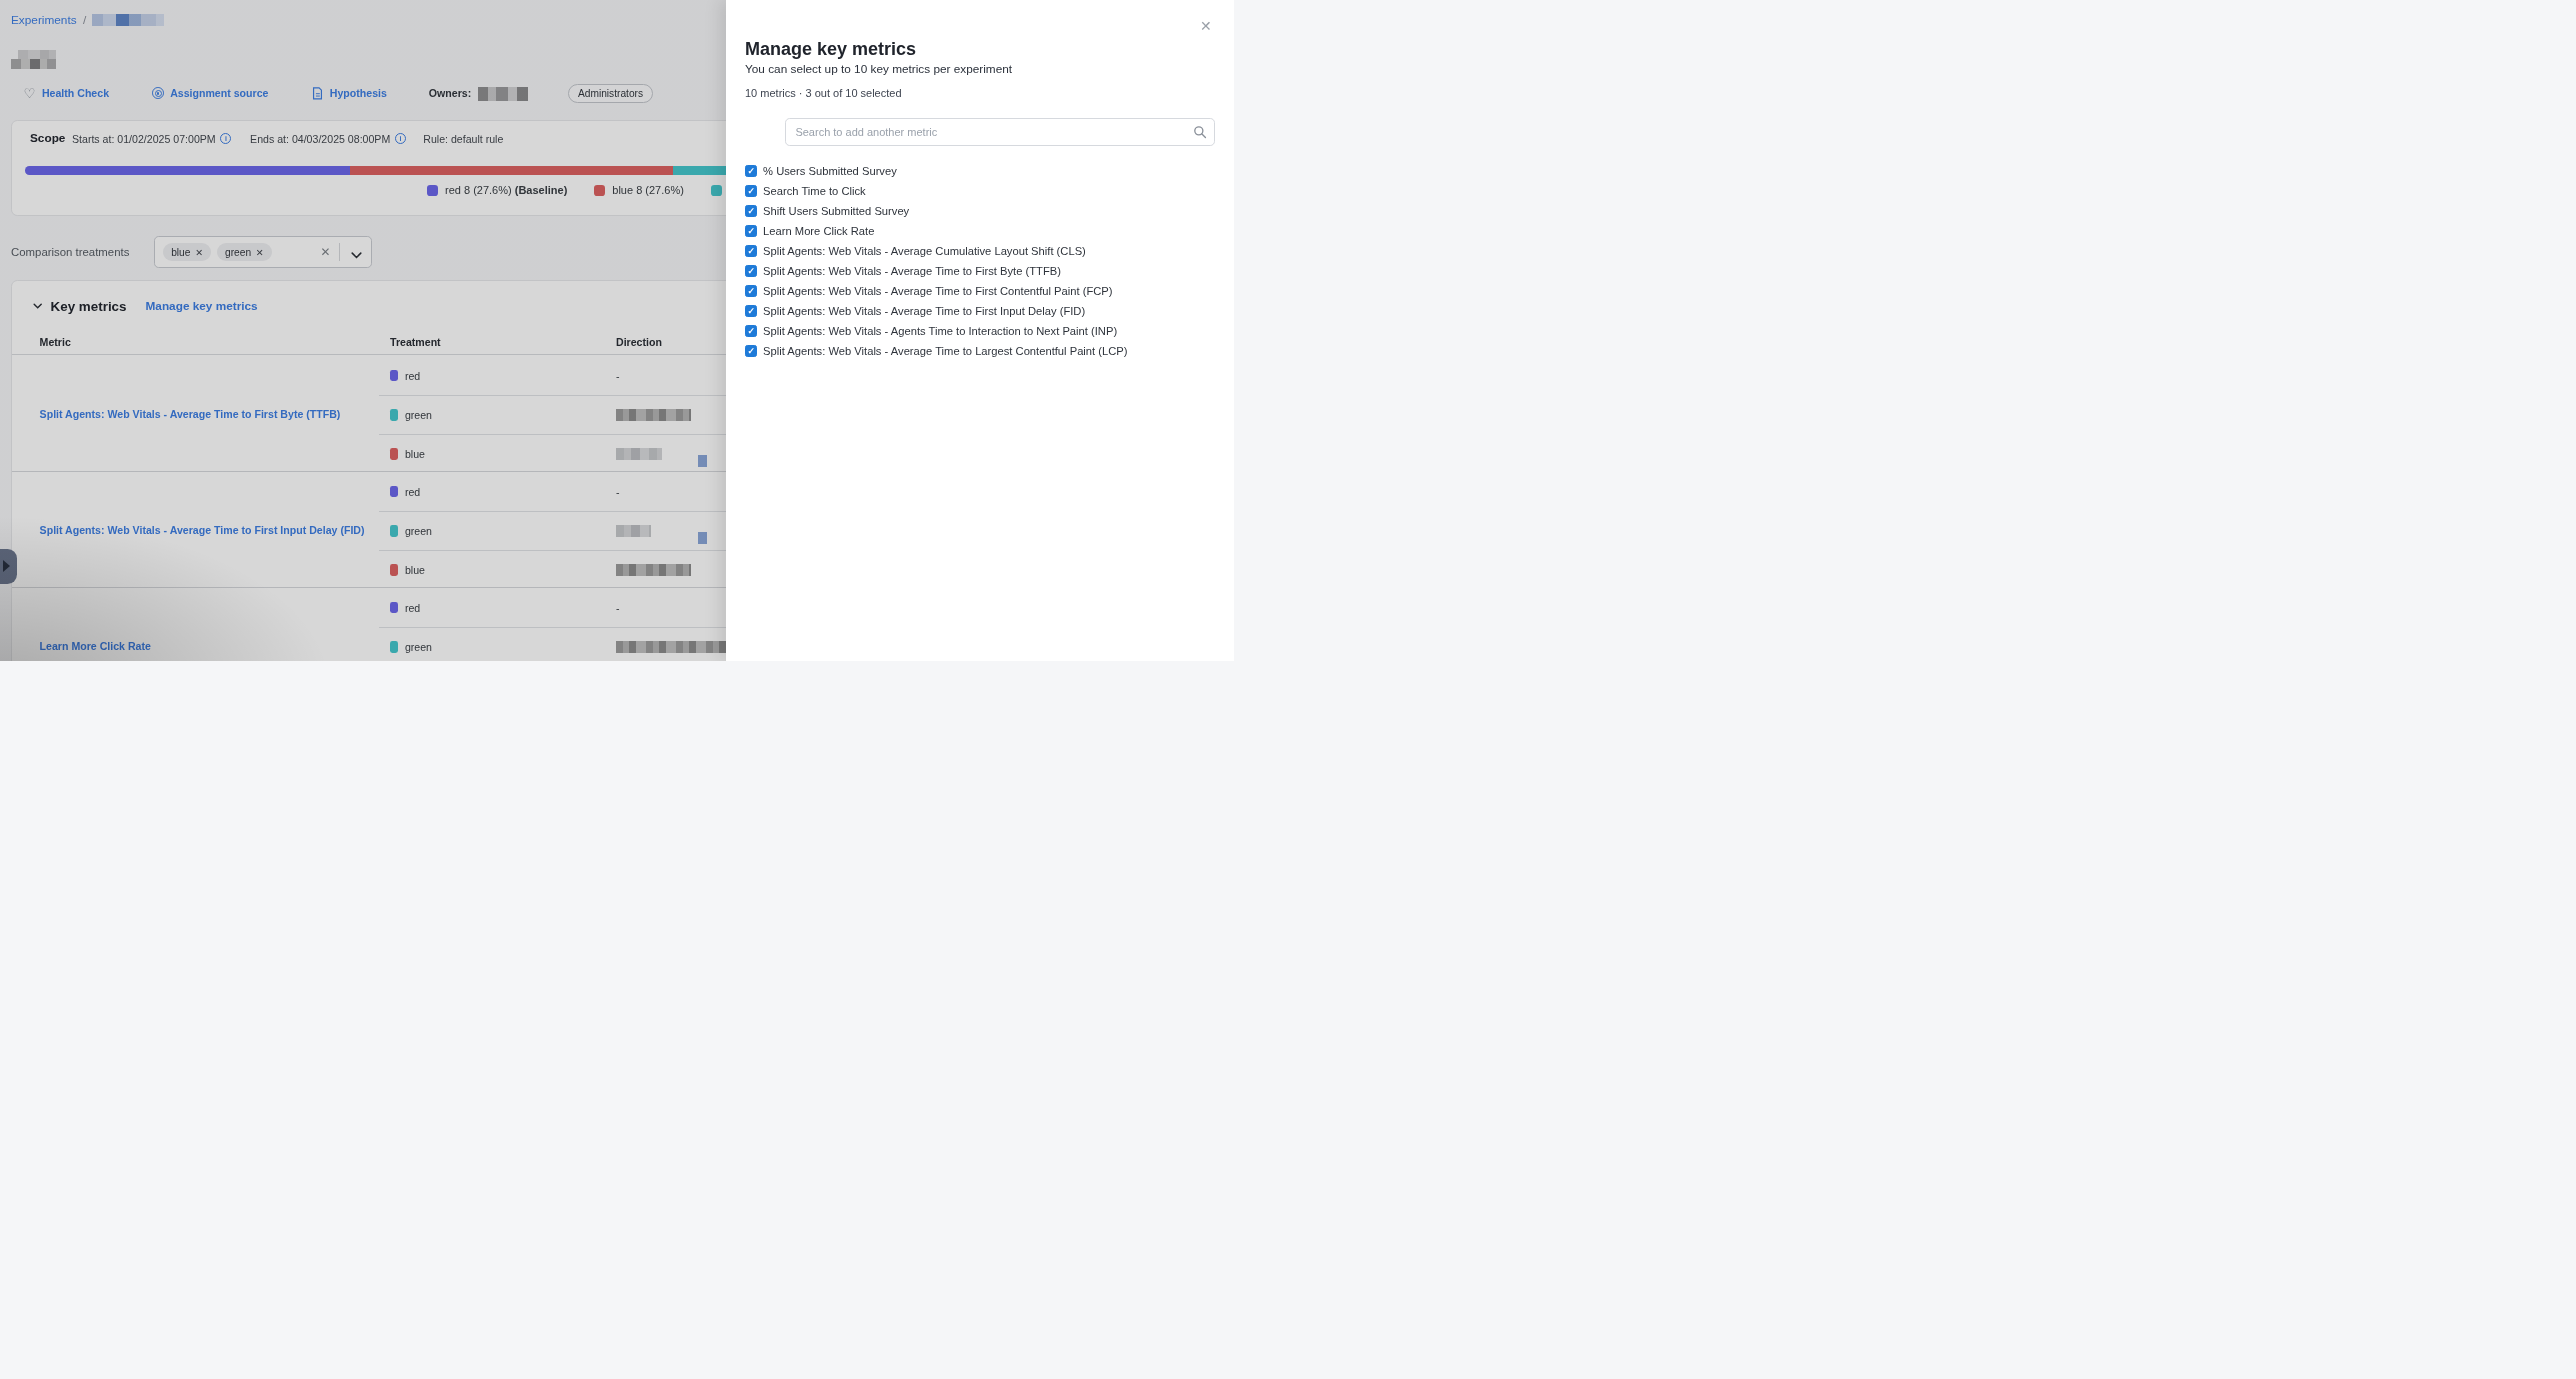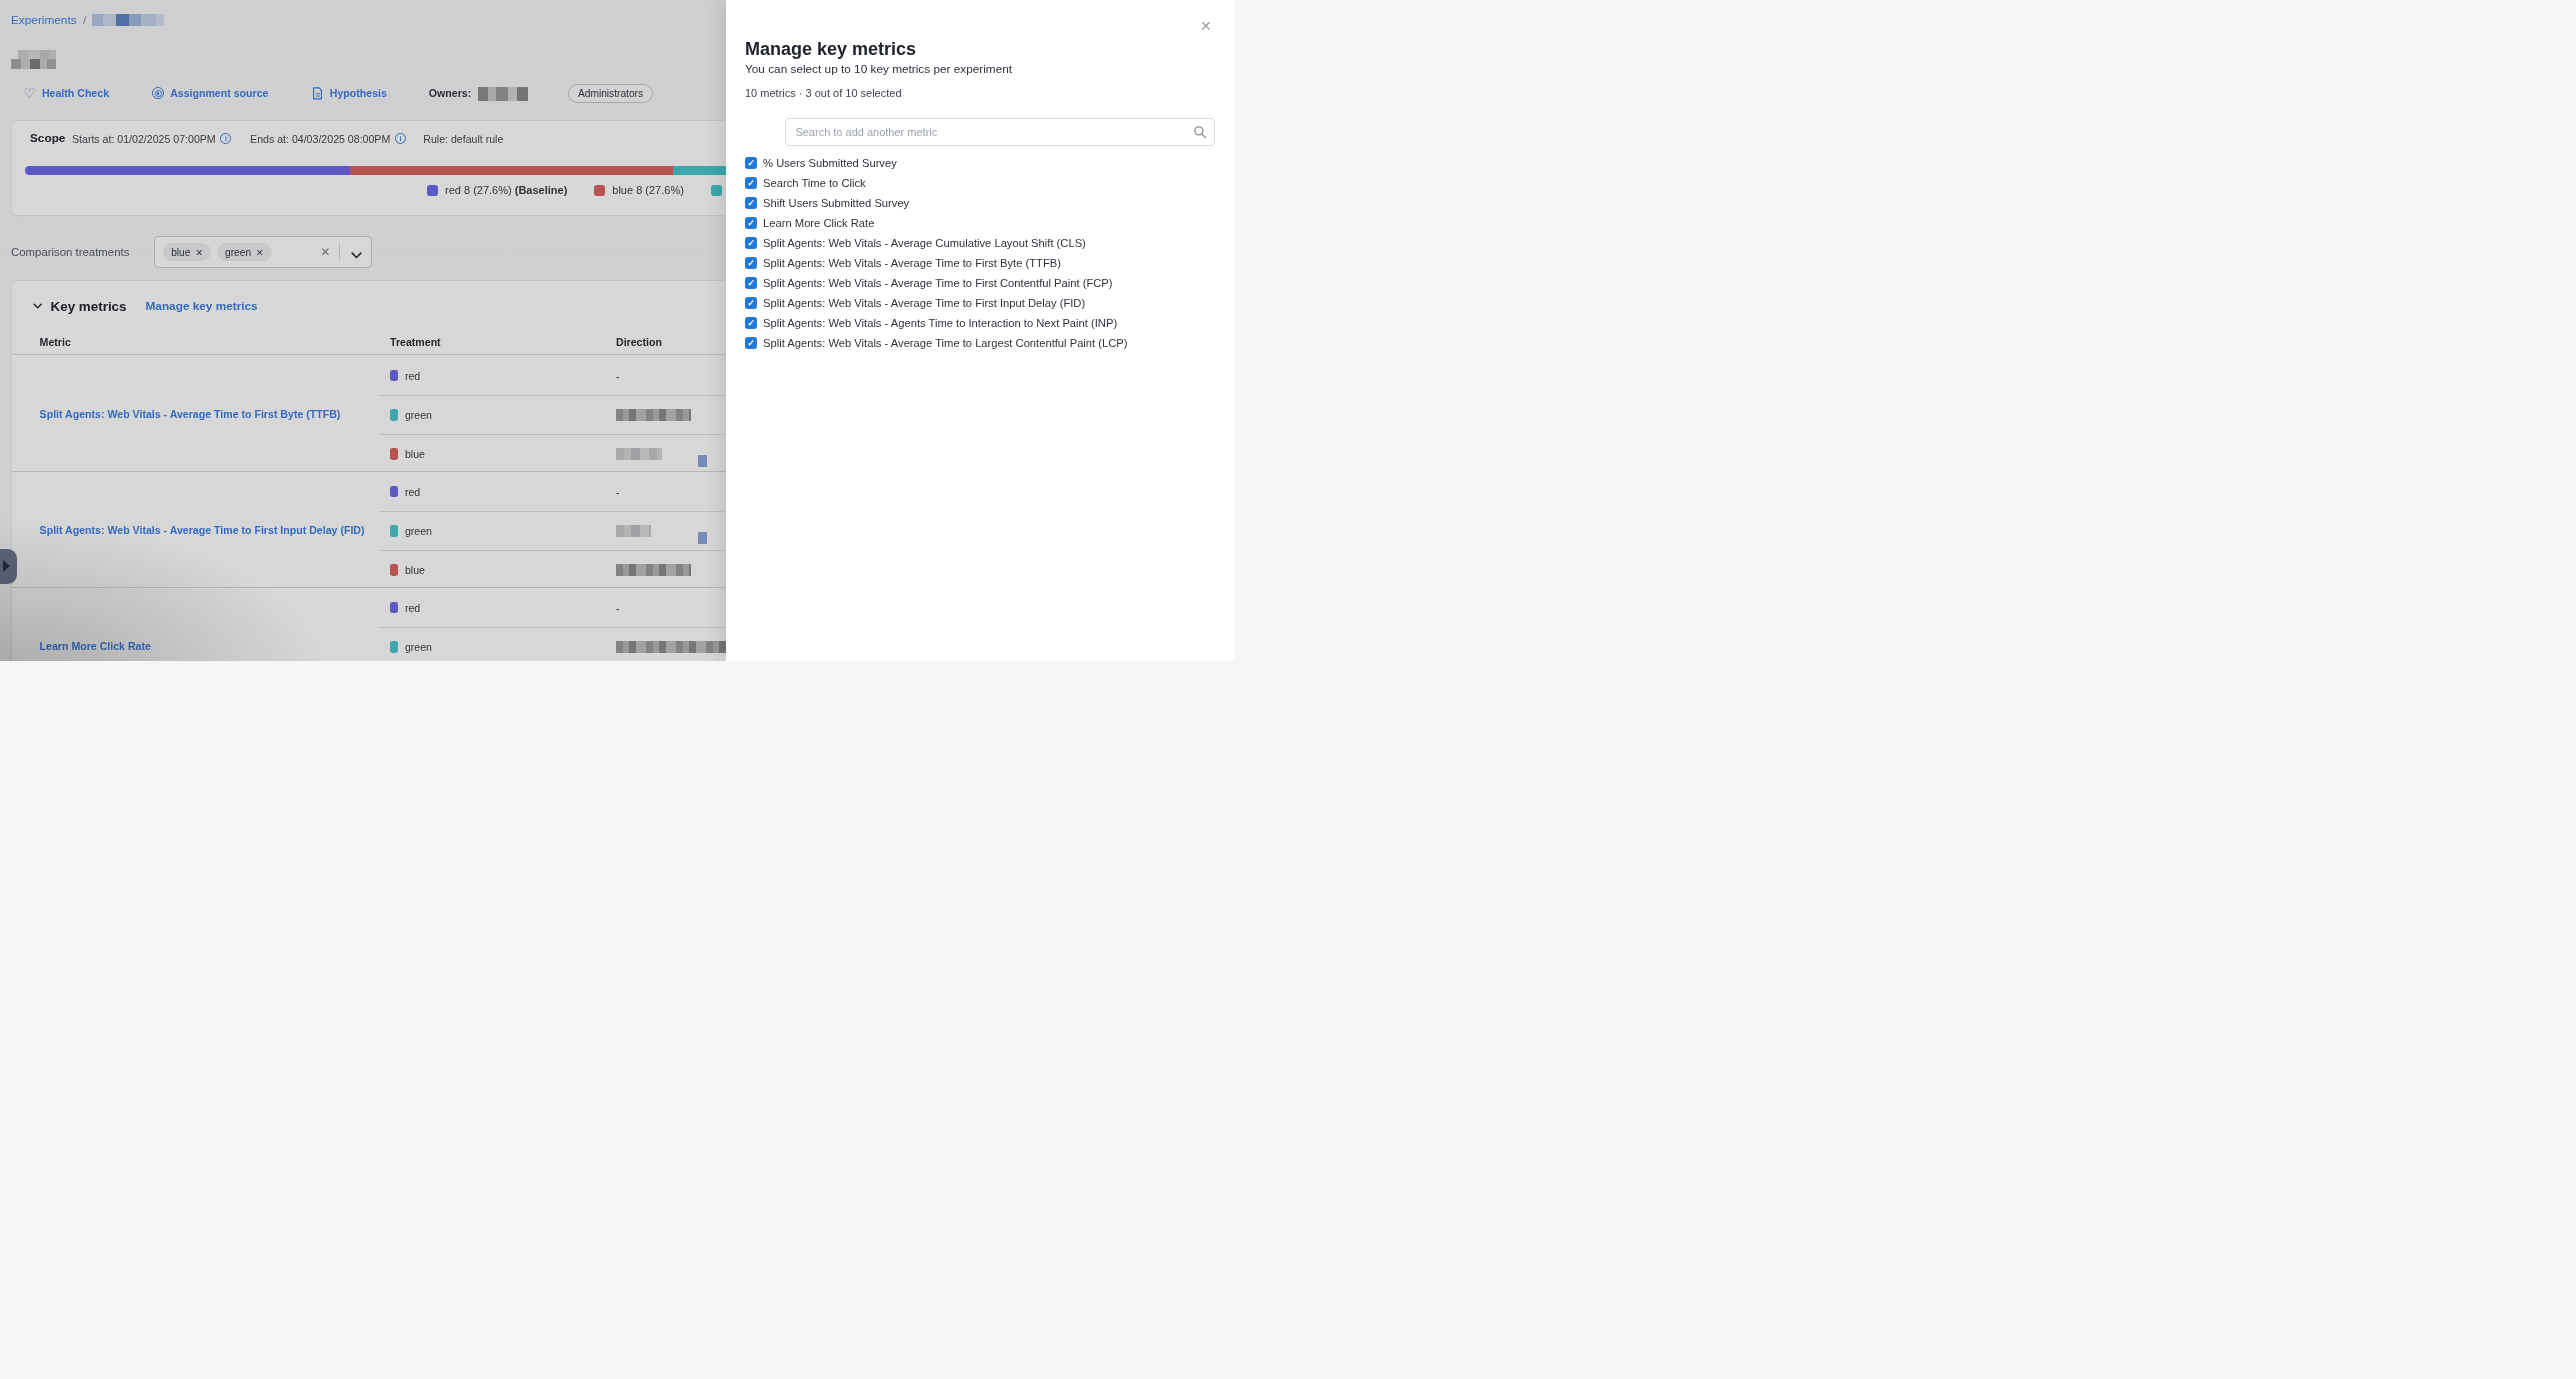--- a/index.html
+++ b/index.html
@@ -102,21 +102,21 @@
   .panel-title { position:absolute; left:19px; top:39px; font-size:18px; font-weight:700; color:#20242c; }
   .panel-sub { position:absolute; left:19px; top:62px; font-size:11.8px; color:#2b313b; }
   .panel-count { position:absolute; left:19px; top:87px; font-size:11px; color:#3e4450; }
 
   .search-wrap { position:absolute; left:19px; top:118px; width:470px; height:28px;padding-left:40px; }
   .search-input { width:100%; height:100%; border:0.8px solid #d6d9de; border-radius:4.7px; font-size:11px; padding:0 31.5px 0 9.4px; color:#2e333b; font-family:"Liberation Sans",sans-serif; outline:none; }
   .search-input::placeholder { color:#9aa1ab; }
   .search-ico { position:absolute; right:7.9px; top:7px; }
 
   .metric-list { position:absolute; left:19px; top:157px; width:472px; }
-  .metric-item { display:flex; align-items:flex-start; height:20px; cursor:pointer; }
+  .metric-item { display:flex; align-items:flex-end; height:20px; cursor:pointer; }
   .cb { width:11.8px; height:11.8px; border-radius:2.4px; border:0.8px solid #b9bec6; margin-right:6.3px; flex:none; position:relative; }
   .metric-item.checked .cb { background:#1e7ad8; border-color:#1e7ad8; }
   .metric-item.checked .cb::after { content:"✓"; position:absolute; left:1.6px; top:0px; color:#fff; font-size:9px; font-weight:700; }
   .metric-label { font-size:11.2px; color:#2e333b; }
 
   .panel-footer { position:absolute; left:0; right:0; bottom:0; height:45px; border-top:0.8px solid #e6e8eb; }
   .btn { height:26px; border-radius:6.3px; font-size:11.8px; font-weight:700; font-family:"Liberation Sans",sans-serif; cursor:pointer; }
   .btn-cancel { position:absolute; right:68px; top:9.4px; width:61px; background:#fff; border:1.2px solid #2b6fd4; color:#2b6fd4; }
   .btn-save { position:absolute; right:15.7px; top:9.4px; width:45px; background:#2c71d9; border:0.8px solid #2c71d9; color:#fff; }
 </style>

